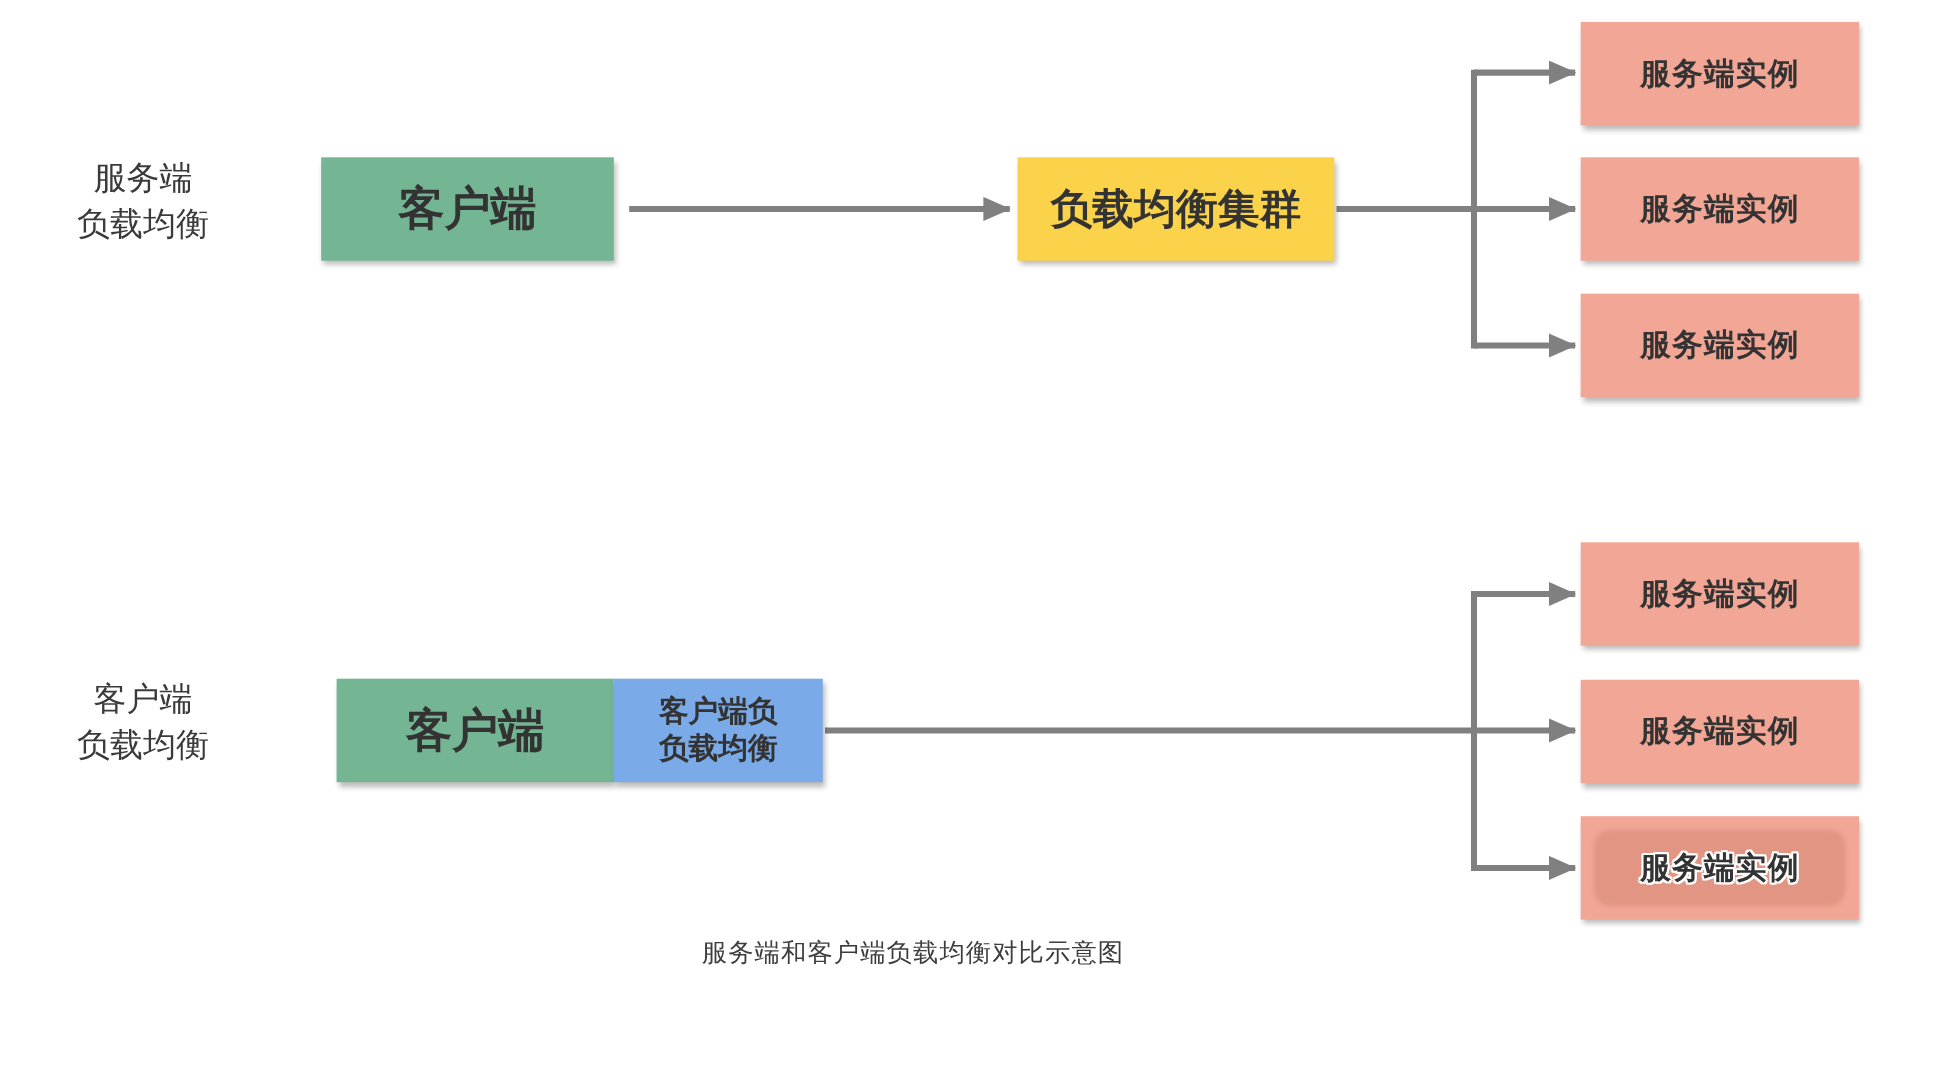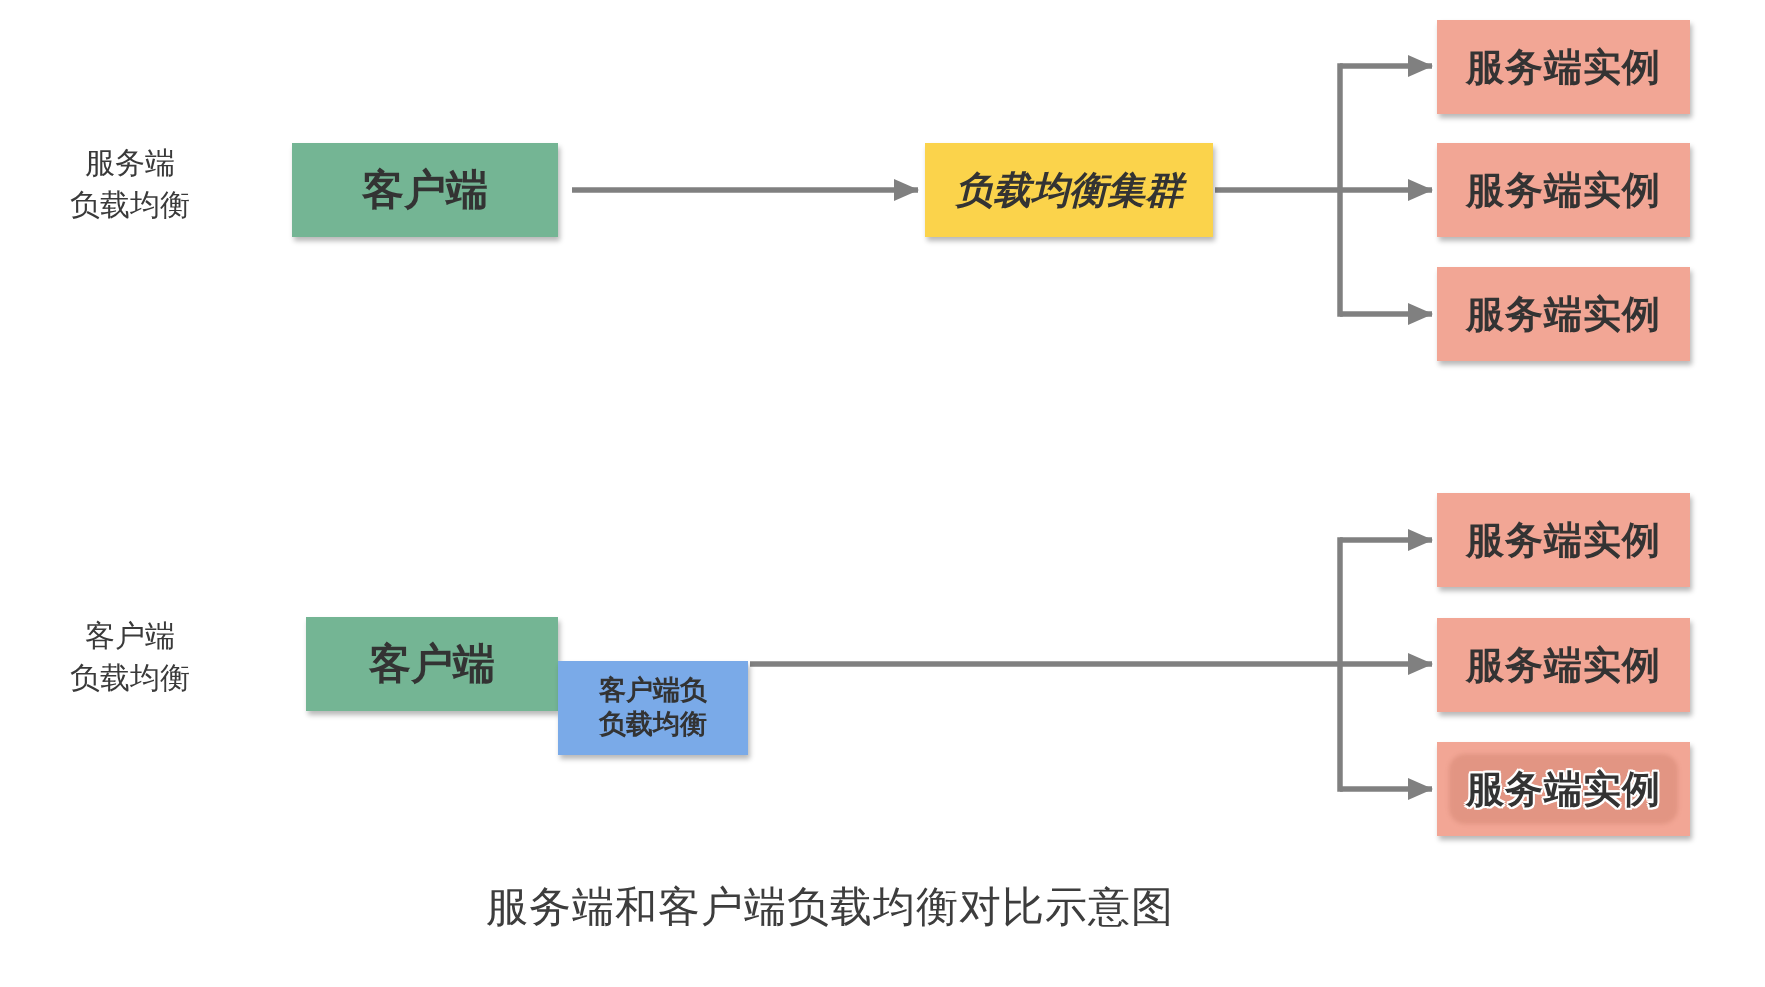--- a/index.html
+++ b/index.html
@@ -39,42 +39,42 @@
     position: absolute;
     display: flex;
     align-items: center;
     justify-content: center;
     text-align: center;
     font-weight: bold;
     color: var(--box-text);
     box-shadow: 2px 4px 5px rgba(0,0,0,0.28);
   }
   .box-green  { background: var(--green);  font-size: 42px; }
-  .box-yellow { background: var(--yellow); font-size: 38px; font-style: italic; }
-  .box-pink   { background: var(--pink);   font-size: 38px; letter-spacing: 1px; }
+  .box-yellow { background: var(--yellow); font-size: 38px; }
+  .box-pink   { background: var(--pink);   font-size: 28px; letter-spacing: 1px; }
   .box-blue   { background: var(--blue);   font-size: 27px; line-height: 1.25; }
 
   .row-label {
     position: absolute;
     width: 200px;
     text-align: center;
     font-size: 30px;
     font-weight: normal;
     color: var(--label-text);
     line-height: 1.4;
   }
   .row-label span { display: block; }
 
   .caption {
     position: absolute;
     left: 0;
-    top: 879px;
+    top: 851px;
     width: 1660px;
     text-align: center;
-    font-size: 42px;
+    font-size: 23px;
     color: var(--caption-text);
     letter-spacing: 1px;
   }
 
   
   .blot {
     position: absolute;
     left: 12px; right: 12px; top: 12px; bottom: 12px;
     background: rgba(140, 60, 40, 0.16);
     border-radius: 16px;
@@ -129,21 +129,21 @@
 
   <div class="box box-pink" style="left:1437px; top:267px; width:253px; height:94px;">服务端实例</div>
 
   <div class="row-label" style="left:30px; top:615px;">
     <span>客户端</span>
     <span>负载均衡</span>
   </div>
 
   <div class="box box-green" style="left:306px; top:617px; width:252px; height:94px;">客户端</div>
 
-  <div class="box box-blue" style="left:558px; top:617px; width:190px; height:94px;margin-top:44px;">
+  <div class="box box-blue" style="left:558px; top:617px; width:190px; height:94px;">
     <div>
       <span style="display:block;">客户端负</span>
       <span style="display:block;">负载均衡</span>
     </div>
   </div>
 
   <div class="box box-pink" style="left:1437px; top:493px; width:253px; height:94px;">服务端实例</div>
 
   <div class="box box-pink" style="left:1437px; top:618px; width:253px; height:94px;">服务端实例</div>
 

